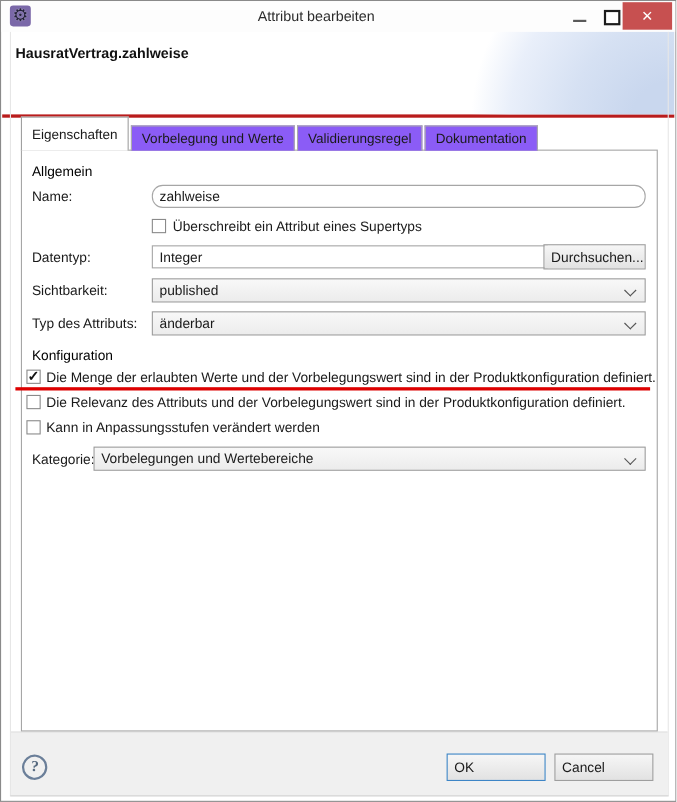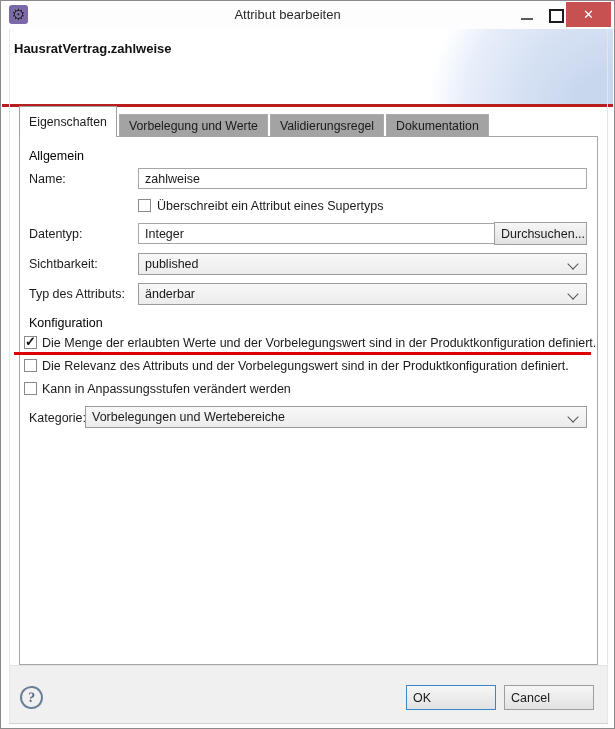--- a/index.html
+++ b/index.html
@@ -19,21 +19,21 @@
 
   
   .header{position:absolute;left:1px;top:28px;width:611px;height:75px;background:#fff;border-bottom:3px solid #b91c1c;}
   .header::before{content:"";position:absolute;right:0;top:0;width:210px;height:75px;
     background:radial-gradient(circle 185px at 100% 112%, var(--header_curve) 40px, #d6e1f3 95px, #e9effa 150px, rgba(255,255,255,0) 185px);}
   .header-title{position:absolute;left:12px;top:12px;font-size:13px;font-weight:bold;color:#111;}
 
   
   .tabbar{position:absolute;left:18px;top:105px;height:31px;display:flex;align-items:flex-end;z-index:3;}
   .tab{height:22px;line-height:22px;padding:0 9px;margin-right:2px;font-size:12.3px;
-    border:1px solid #ababab;border-bottom:none;background:#a3a3a3;white-space:nowrap;}
+    border:1px solid #ababab;border-bottom:none;background:#8b5cf6;white-space:nowrap;}
   .tab.active{height:30px;line-height:30px;background:#fff;border-color:#a0a0a0;}
 
   .tab-panel{position:absolute;left:18px;top:135px;width:577px;height:527px;border:1px solid #a6a6a6;background:#fff;z-index:1;}
 
   
   .flabel{position:absolute;font-size:12.5px;line-height:15px;white-space:nowrap;color:#1a1a1a;}
   .section-label{position:absolute;font-size:12.5px;color:#000000;white-space:nowrap;}
   .text-input{position:absolute;box-sizing:border-box;height:21px;border:1px solid #a6a6a6;background:#fff;
     font-family:"Liberation Sans",sans-serif;font-size:12.5px;color:#1a1a1a;padding:0 6px;outline:none;}
   .combo{position:absolute;box-sizing:border-box;height:22px;border:1px solid #9b9b9b;
@@ -58,21 +58,21 @@
   .cancel-btn{left:494px;top:19px;width:90px;height:25px;}
 
   
   .frame-left{position:absolute;left:8px;top:28px;height:694px;width:0;border-left:1px solid #e6e6e6;}
   .frame-right{position:absolute;left:606px;top:28px;height:694px;width:0;border-left:1px solid #e6e6e6;}
   .frame-bottom{position:absolute;left:8px;top:722px;width:599px;height:0;border-top:1px solid #d2d2d2;}
 
   
   .pos-allgemein{left:9px;top:12px;}
   .pos-name-label{left:9px;top:35px;}
-  .pos-name-input{left:118px;top:31px;width:449px;}
+  .pos-name-input{left:118px;top:31px;width:449px;border-radius:10px;}
   .pos-super-cb{left:118px;top:62px;}
   .pos-super-label{left:137px;top:62px;}
   .pos-dt-label{left:9px;top:90px;}
   .pos-dt-input{left:118px;top:86px;width:360px;}
   .pos-browse{left:474px;top:85px;width:93px;height:23px;}
   .pos-sicht-label{left:9px;top:120px;}
   .pos-sicht-combo{left:118px;top:116px;width:449px;}
   .pos-typ-label{left:9px;top:150px;}
   .pos-typ-combo{left:118px;top:146px;width:449px;}
   .pos-konfig{left:9px;top:179px;}

